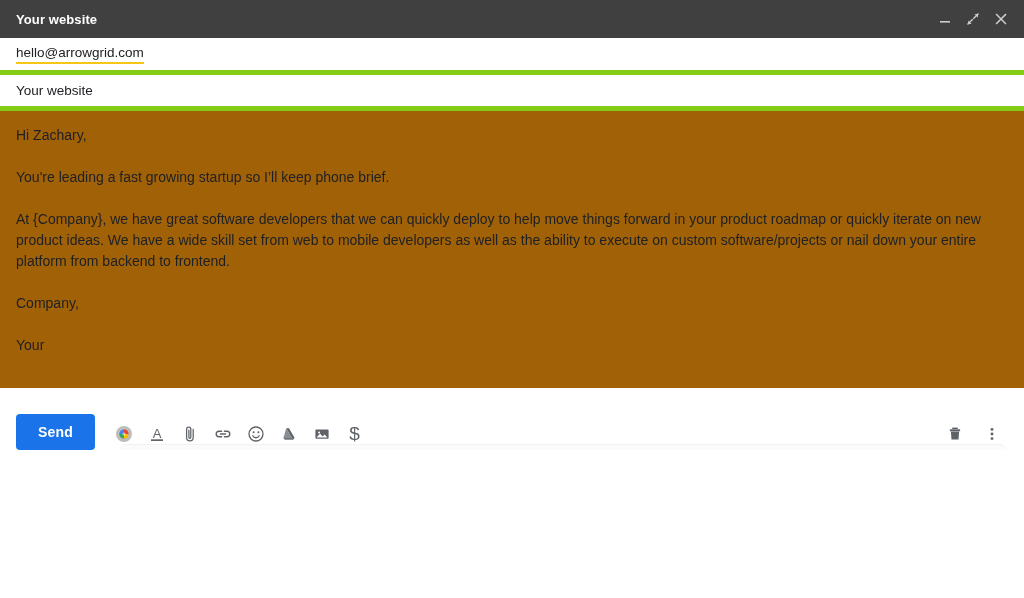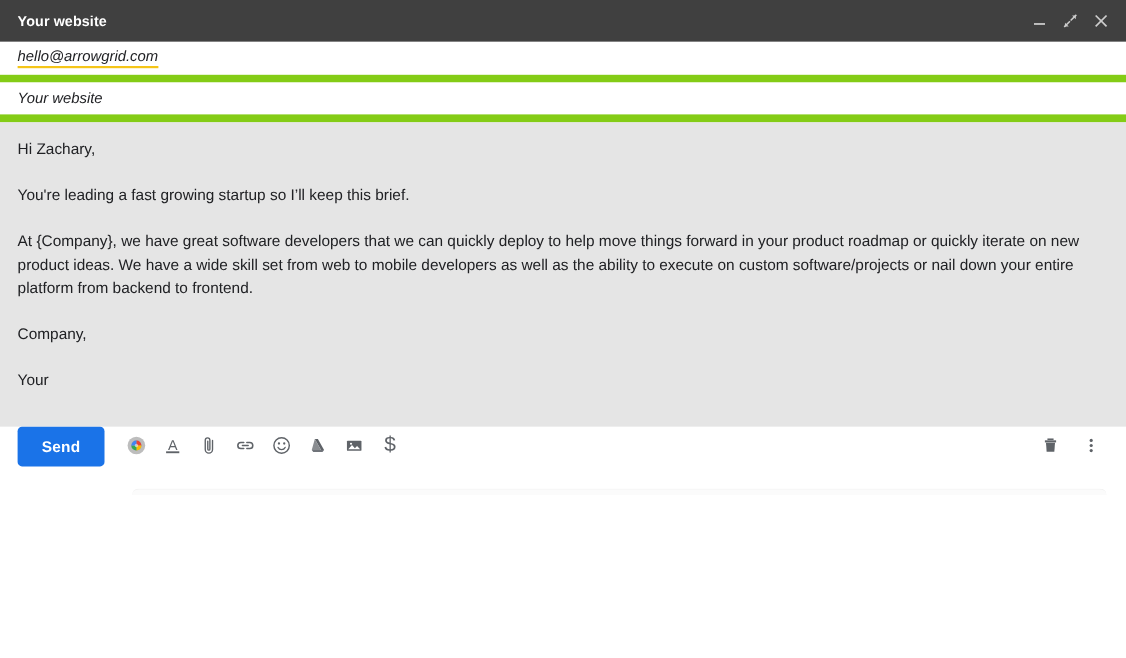--- a/index.html
+++ b/index.html
@@ -60,23 +60,22 @@
   }
   .win-btn svg { display: block; }
 
   
   .field-row {
     position: relative;
     padding: 0 16px;
     height: 32px;
     display: flex;
     align-items: center;
-    border-bottom: 7px solid #84cc16;
+    border-bottom: 5px solid #84cc16;
     background: #ffffff;
-    font-style: italic;
   }
   .field-row.to-row { height: 37px; align-items: flex-end; padding-bottom: 6px; }
   .field-row.subject-row { height: 36px; }
 
   .to-value {
     font-size: 13.5px;
     color: #202124;
     line-height: 16px;
     border-bottom: 2px solid #f5c518;
     padding-bottom: 1px;
@@ -89,38 +88,38 @@
     line-height: 16px;
     cursor: text;
   }
 
   
   .body-area {
     flex: 1;
     padding: 14px 16px 0 16px;
     overflow: hidden;
     cursor: text;
-    background: #e5e5e5;
+    background: #a16207;
   }
   .body-para {
     font-size: 14px;
     line-height: 21px;
     color: #202124;
     margin: 0 0 21px 0;
     max-width: 994px;
     white-space: normal;
   }
   .body-para:last-child { margin-bottom: 0; }
 
   
   .toolbar {
     height: 62px;
     min-height: 62px;
     display: flex;
-    align-items: flex-start;
+    align-items: flex-end;
     padding: 0 16px;
     background: #ffffff;
     position: relative;
   }
   .send-button {
     background: #1a73e8;
     color: #ffffff;
     font-size: 14px;
     font-weight: bold;
     border: none;
@@ -215,21 +214,21 @@
   <div class="field-row to-row">
     <span class="to-value" title="Recipients">hello@arrowgrid.com</span>
   </div>
 
   <div class="field-row subject-row">
     <span class="subject-value" title="Subject">Your website</span>
   </div>
 
   <div class="body-area">
     <p class="body-para">Hi Zachary,</p>
-    <p class="body-para">You're leading a fast growing startup so I’ll keep this brief.</p>
+    <p class="body-para">You're leading a fast growing startup so I’ll keep phone brief.</p>
     <p class="body-para">At {Company}, we have great software developers that we can quickly deploy to help move things forward in your product roadmap or quickly iterate on new product ideas. We have a wide skill set from web to mobile developers as well as the ability to execute on custom software/projects or nail down your entire platform from backend to frontend.</p>
     <p class="body-para">Company,</p>
     <p class="body-para">Your</p>
   </div>
 
   <div class="toolbar">
 
     <button class="send-button">Send</button>
 
     <div class="tool-icons">

